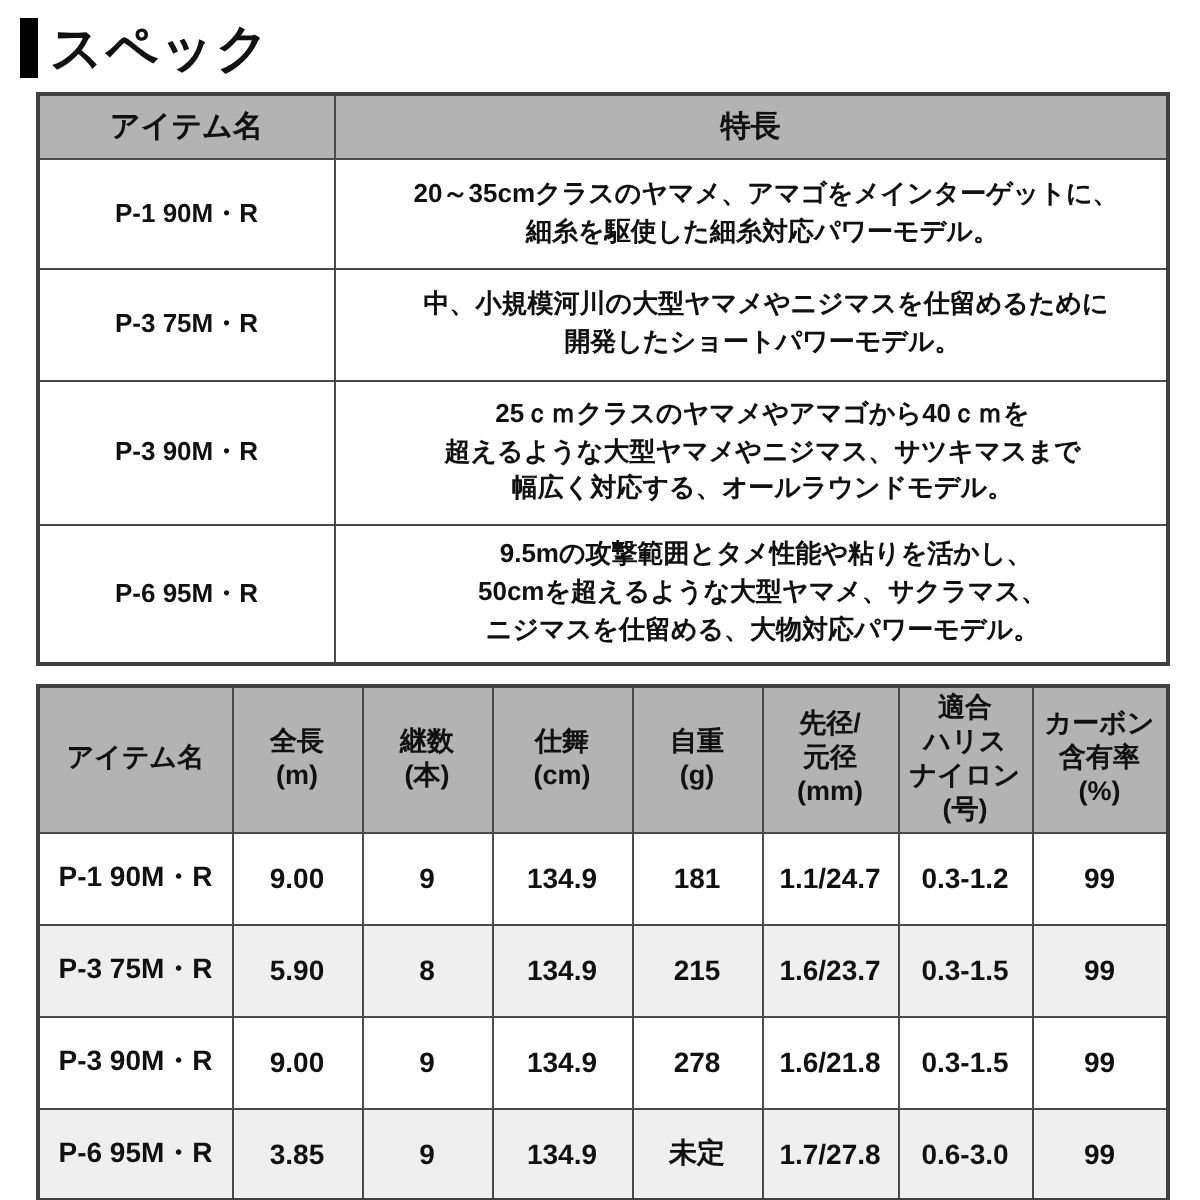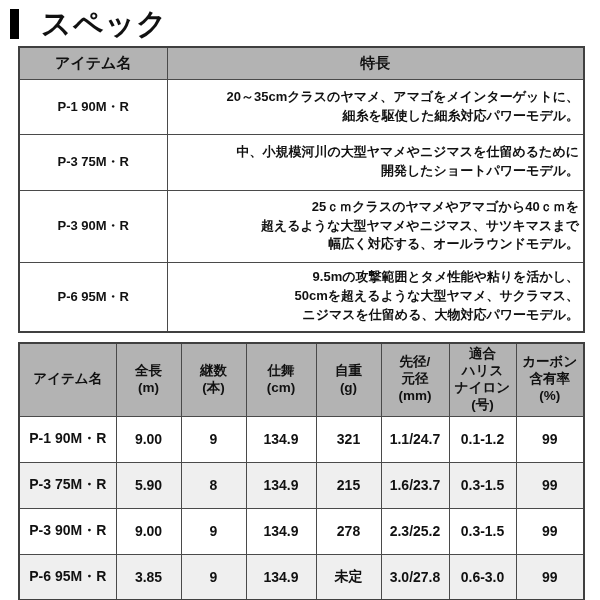--- a/index.html
+++ b/index.html
@@ -20,23 +20,22 @@
   .page-title{
     display:flex;align-items:center;
     margin:8px 0 6px 10px;
     height:32px;
   }
   .title-bar{
     width:9px;height:30px;background:#000;
     margin-right:6px;flex:0 0 auto;
   }
   .title-text{
-    font-size:30px;font-weight:800;letter-spacing:1px;
+    font-size:26px;font-weight:800;letter-spacing:1px;
     line-height:1;
-    margin-left:16px;
   }
   table{
     border-collapse:collapse;
     table-layout:fixed;
     margin-left:18px;
     width:565px;
     border:2px solid var(--border);
   }
   th,td{
     border:1px solid #4a4a4a;
@@ -48,21 +47,21 @@
     overflow:hidden;
   }
   thead th{
     background:var(--header-bg);
   }
   
   .feature-table{margin-top:2px;}
   .feature-table th{font-size:15px;height:32px;}
   .feature-table td{font-size:13px;}
   .feature-table td.feat{
-    text-align:right;
+    text-align:center;
     padding-left:16px;
     line-height:1.45;
   }
   .feature-table tr.r1 td{height:55px;}
   .feature-table tr.r2 td{height:56px;}
   .feature-table tr.r3 td{height:72px;}
   .feature-table tr.r4 td{height:70px;}
   
   .spec-table{margin-top:9px;}
   .spec-table th{
@@ -155,49 +154,49 @@
 含有率
 (%)</th>
     </tr>
   </thead>
   <tbody>
     <tr>
       <td>P-1 90M・R</td>
       <td>9.00</td>
       <td>9</td>
       <td>134.9</td>
-      <td>321</td>
+      <td>181</td>
       <td>1.1/24.7</td>
-      <td>0.1-1.2</td>
+      <td>0.3-1.2</td>
       <td>99</td>
     </tr>
     <tr class="alt">
       <td>P-3 75M・R</td>
       <td>5.90</td>
       <td>8</td>
       <td>134.9</td>
       <td>215</td>
       <td>1.6/23.7</td>
       <td>0.3-1.5</td>
       <td>99</td>
     </tr>
     <tr>
       <td>P-3 90M・R</td>
       <td>9.00</td>
       <td>9</td>
       <td>134.9</td>
       <td>278</td>
-      <td>2.3/25.2</td>
+      <td>1.6/21.8</td>
       <td>0.3-1.5</td>
       <td>99</td>
     </tr>
     <tr class="alt">
       <td>P-6 95M・R</td>
       <td>3.85</td>
       <td>9</td>
       <td>134.9</td>
       <td>未定</td>
-      <td>3.0/27.8</td>
+      <td>1.7/27.8</td>
       <td>0.6-3.0</td>
       <td>99</td>
     </tr>
   </tbody>
 </table>
 
 </body></html>

